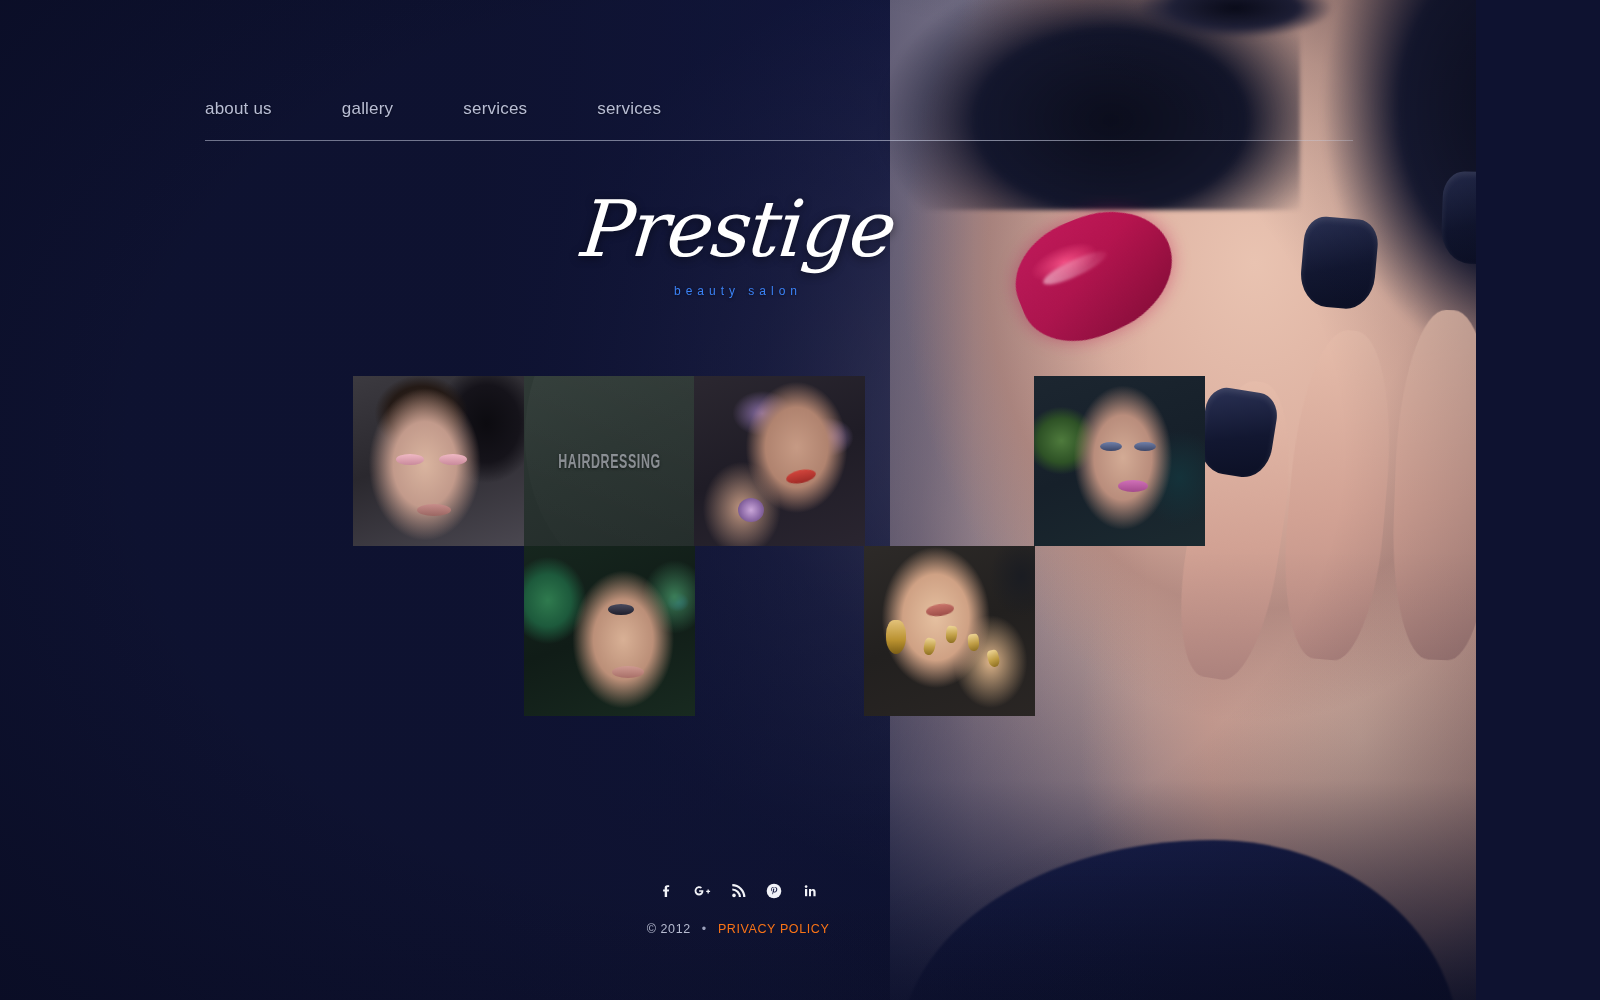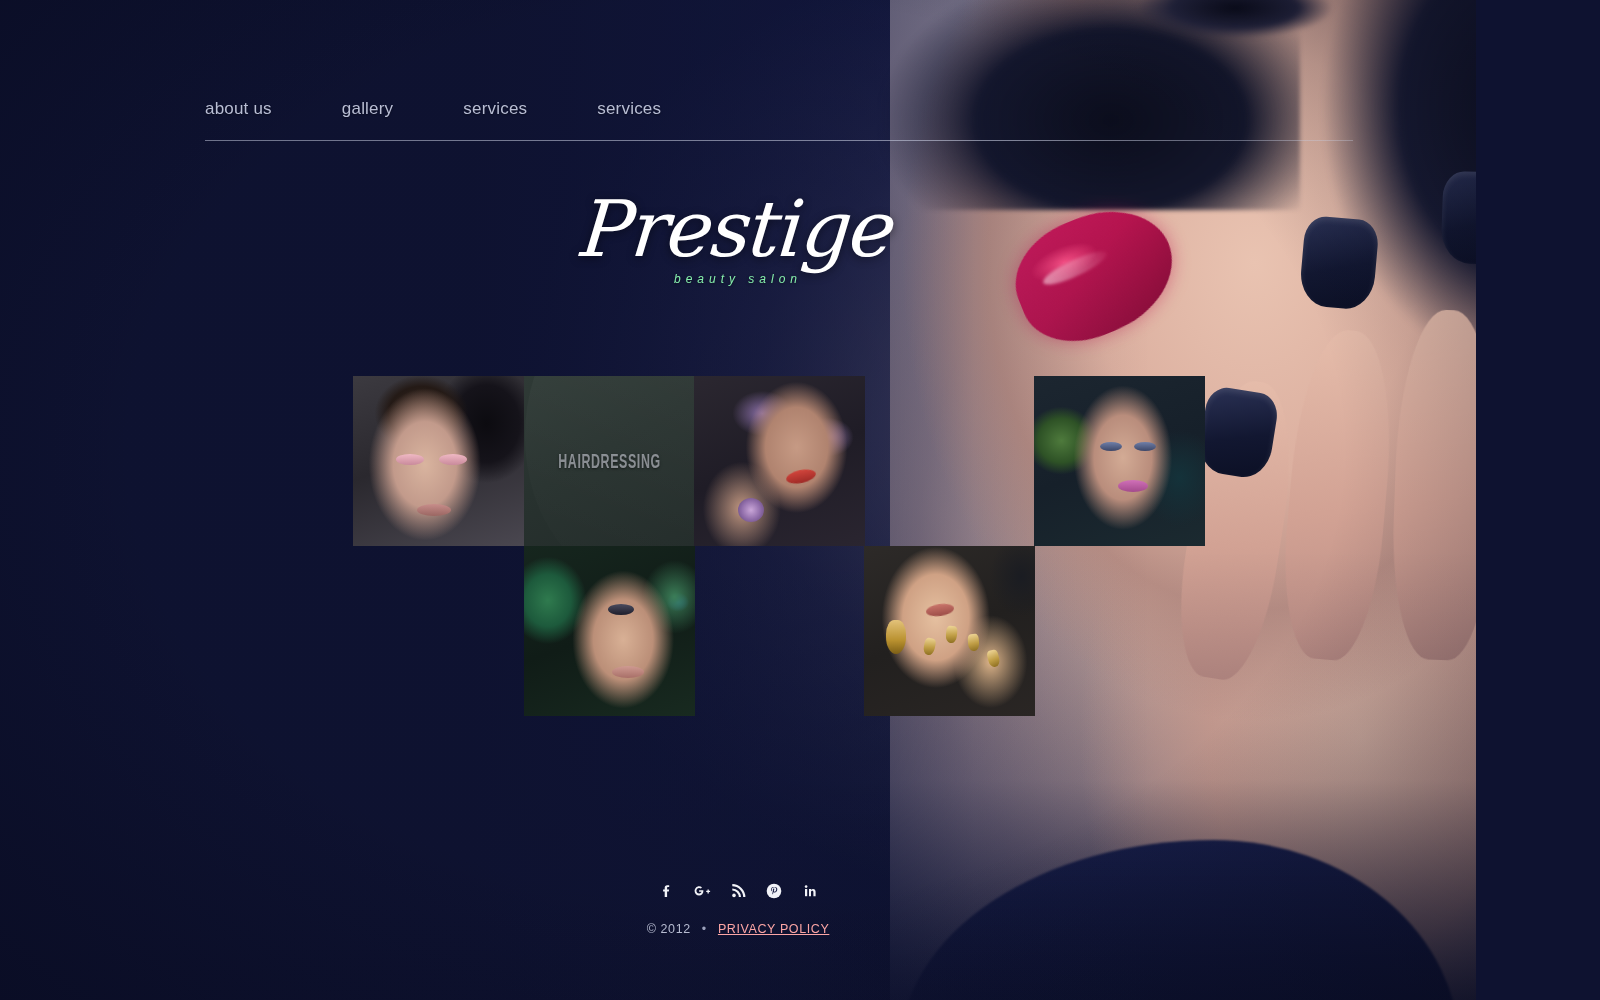--- a/index.html
+++ b/index.html
@@ -155,27 +155,26 @@
     font-style:italic;
     font-size:78px;
     line-height:1;
     color:#ffffff;
     letter-spacing:-2px;
     text-shadow:0 2px 10px rgba(0,0,0,0.45);
     display:inline-block;
     transform:skewX(-6deg);
   }
   .logo-sub {
-    margin-top:4px;
+    margin-top:16px;
     font-size:12px;
     letter-spacing:5px;
-    color:#86efac;
+    color:#3b82f6;
     text-transform:lowercase;
     text-shadow:0 1px 3px rgba(0,0,0,0.5);
-    font-style:italic;
   }
 
   
   .grid {
     position:absolute;
     left:353px; top:376px;
     width:852px; height:340px;
     z-index:20;
   }
   .tile {
@@ -353,21 +352,21 @@
     cursor:pointer;
   }
   .soc svg { display:block; }
   .copy {
     margin-top:18px;
     font-size:12.5px;
     letter-spacing:0.6px;
     color:#b6bbd0;
   }
   .copy .sep { margin:0 7px; color:#9ba1bb; }
-  .copy .pp { color:#fca5a5; cursor:pointer;text-decoration:underline; }
+  .copy .pp { color:#f97316; cursor:pointer; }
 </style>
 </head>
 <body>
 
 <div id="page">
 
   <div class="bg-base"></div>
 
   <div class="portrait">
     <div class="p-skin"></div>

